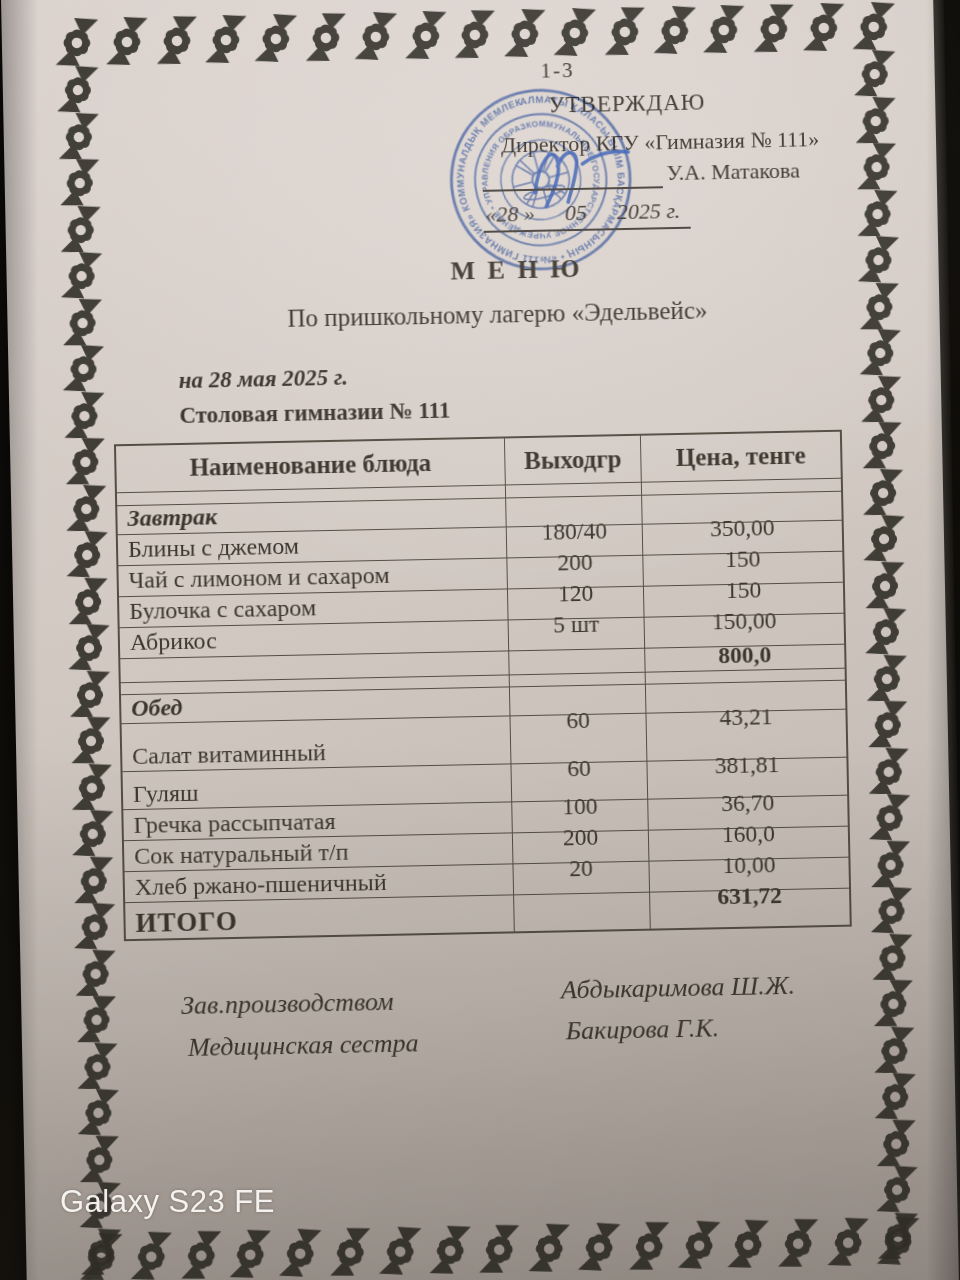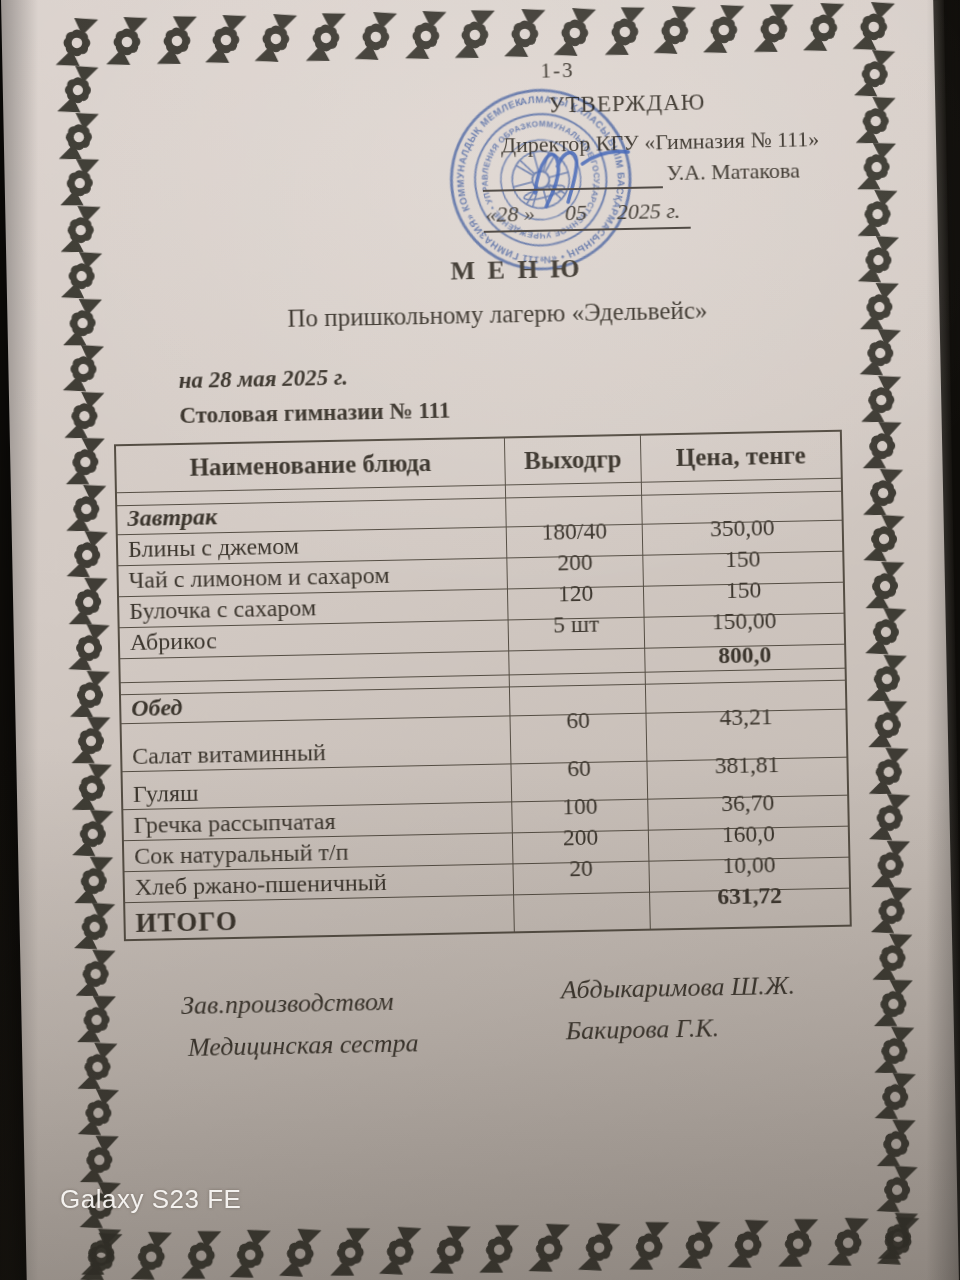--- a/index.html
+++ b/index.html
@@ -95,21 +95,21 @@
   .glare {
     position: absolute; inset: 0; pointer-events: none;
     background:
       radial-gradient(90% 55% at 55% 16%, rgba(255,252,248,.08), transparent 60%),
       linear-gradient(to bottom, transparent 58%, rgba(30,26,20,.12) 82%, rgba(30,26,20,.24) 100%),
       linear-gradient(to right, rgba(0,0,0,.30), transparent 4%, transparent 96.5%, rgba(0,0,0,.28) 100%);
   }
   .watermark {
     position: absolute; left: 60px; top: 1184px;
     font-family: "Liberation Sans", "DejaVu Sans", sans-serif;
-    font-size: 26px; font-weight: 500; letter-spacing: .5px;
+    font-size: 31px; font-weight: 500; letter-spacing: .5px;
     color: rgba(251,249,246,.94); text-shadow: 0 0 3px rgba(80,70,60,.5);
   }
 </style>
 </head>
 <body>
 
 <div class="photo">
   <div class="bg-strip"></div>
 
   <svg width="0" height="0" style="position:absolute" aria-hidden="true">

